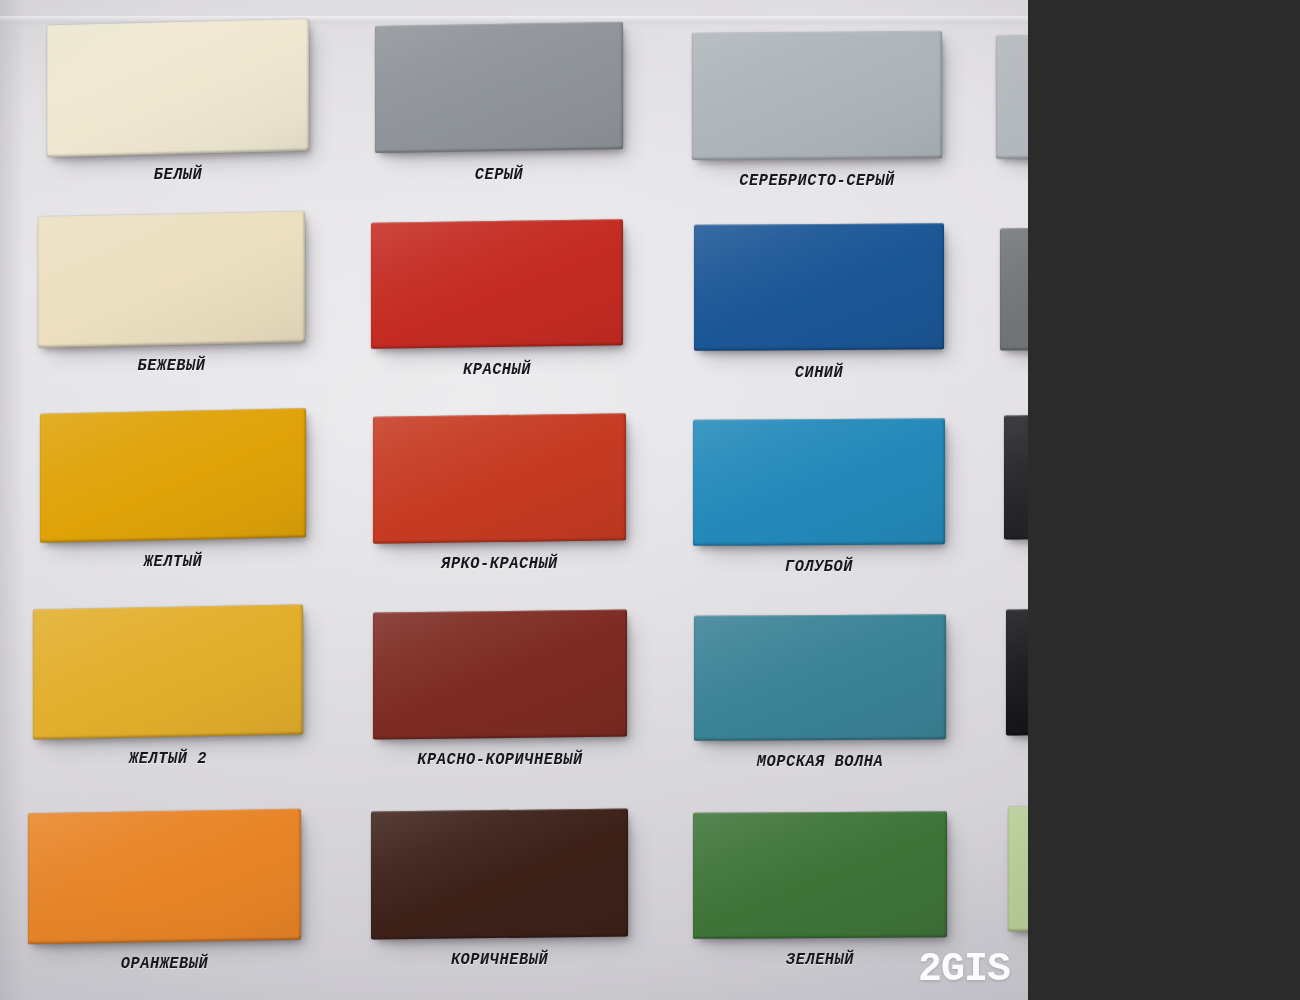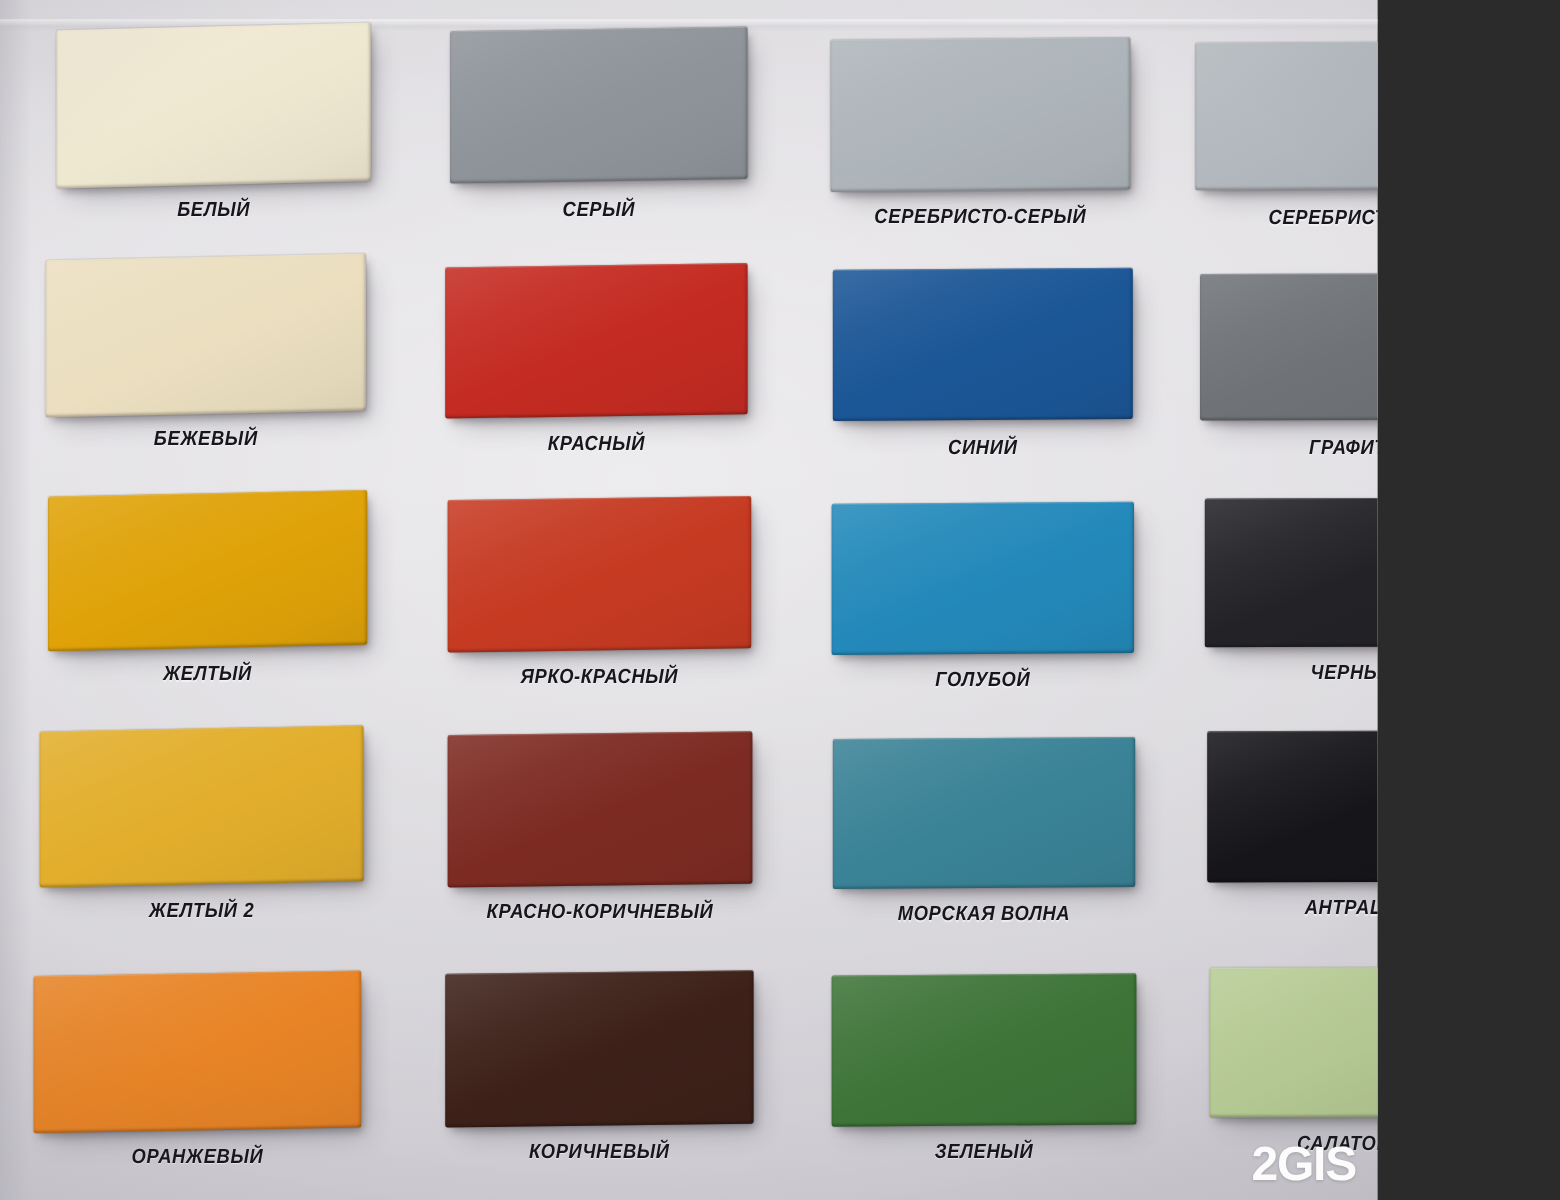--- a/index.html
+++ b/index.html
@@ -3,24 +3,24 @@
 <meta charset="utf-8">
 <title>Color Sample Board</title>
 <style>
   html, body {
     margin: 0;
     padding: 0;
     background: #2b2b2b;
   }
   #stage {
     position: relative;
-    width: 1148px;
+    width: 1028px;
     height: 1000px;
     overflow: hidden;
-    font-family: Liberation Sans, sans-serif;
+    font-family: Liberation Mono, monospace;
     
     background:
       radial-gradient(ellipse 1400px 900px at 46% 40%,
         rgba(255,255,255,0.42) 0%,
         rgba(255,255,255,0.16) 38%,
         rgba(255,255,255,0.0) 70%),
       linear-gradient(176deg,
         #d8d6da 0%,
         #dedce0 10%,
         #e2e0e3 24%,

